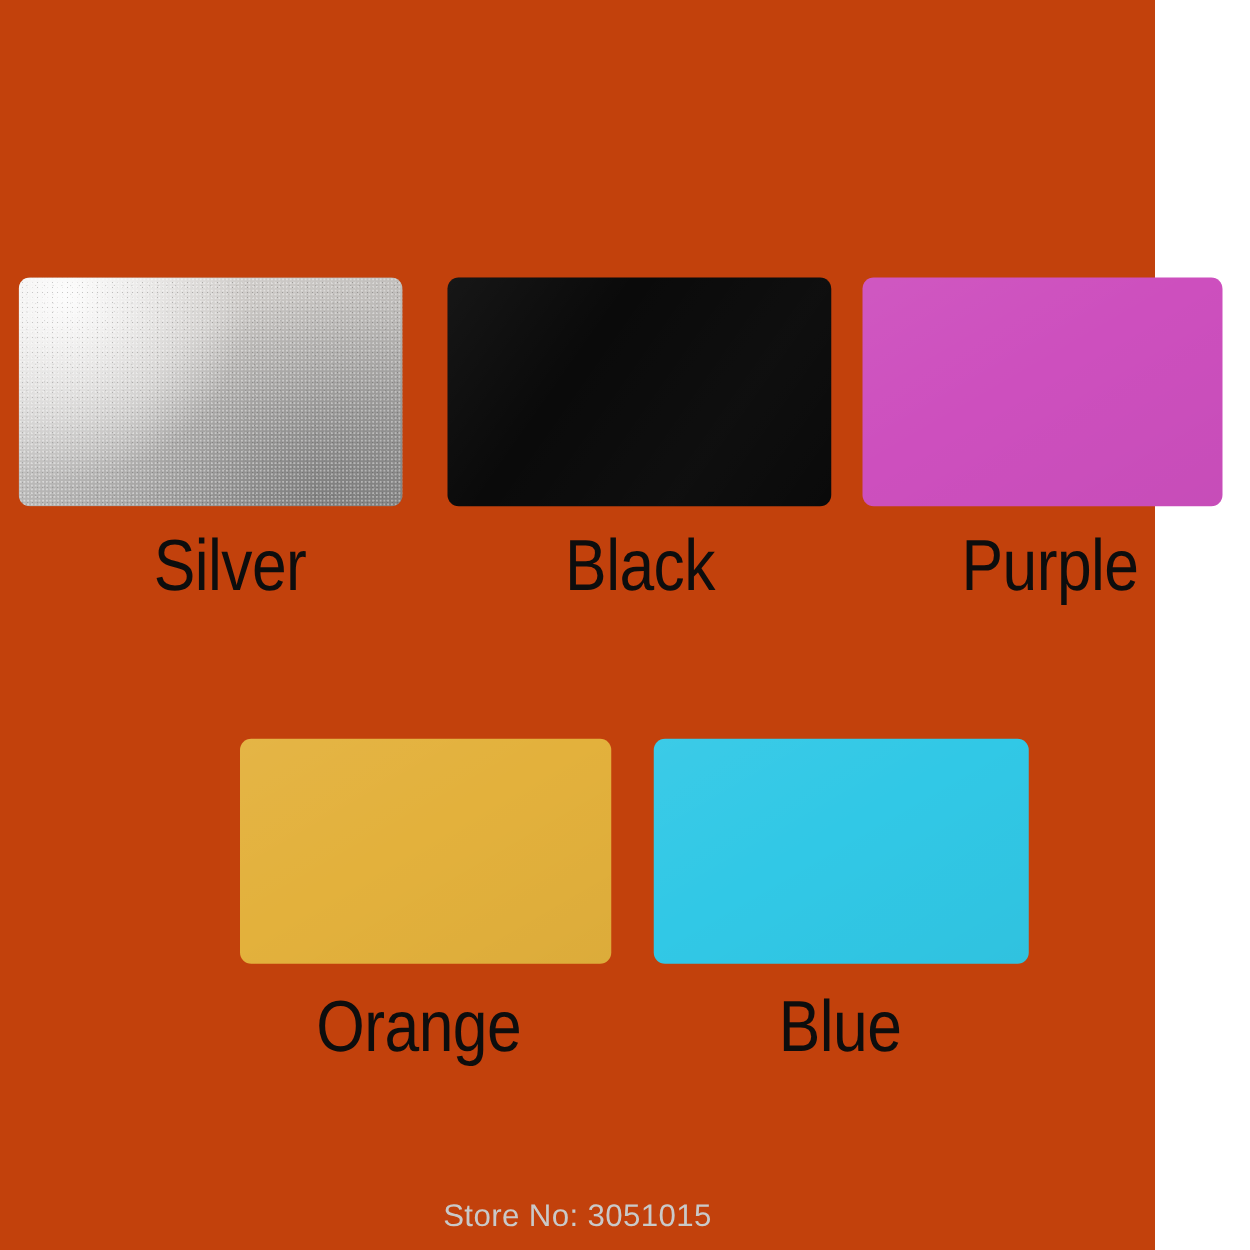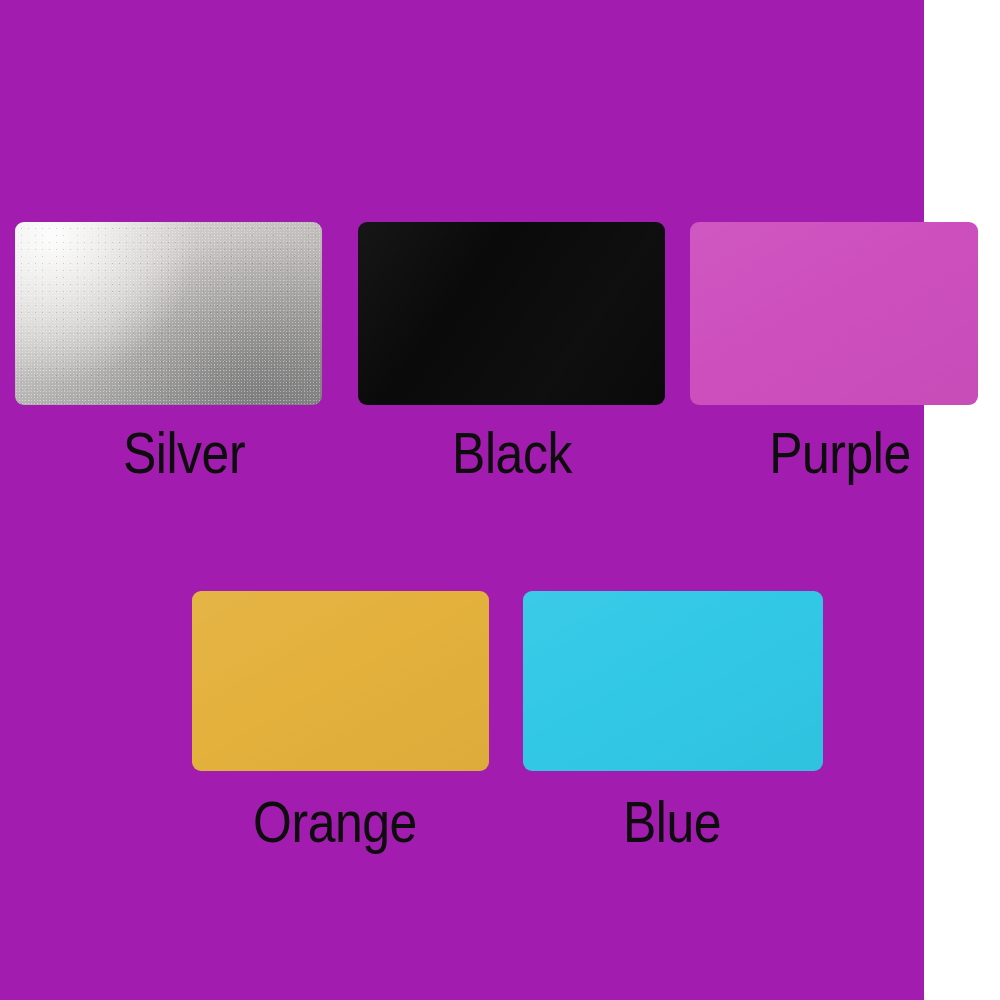--- a/index.html
+++ b/index.html
@@ -11,21 +11,21 @@
     width: 1000px;
     height: 1000px;
     background: #ffffff;
     font-family: "Liberation Sans", sans-serif;
     overflow: hidden;
   }
   .canvas {
     position: relative;
     width: 924px;
     height: 1000px;
-    background: #a21caf;
+    background: #c2410c;
   }
 
   
   .swatch {
     position: absolute;
     border-radius: 9px;
     overflow: hidden;
   }
 
   
@@ -137,14 +137,15 @@
   <div class="swatch swatch-orange" style="left:192px; top:591px; width:297px; height:180px;">
     <div class="sheen"></div>
   </div>
   <div class="caption" style="left:185px; top:793px; width:300px;">Orange</div>
 
   <div class="swatch swatch-blue" style="left:523px; top:591px; width:300px; height:180px;">
     <div class="sheen"></div>
   </div>
   <div class="caption" style="left:522px; top:793px; width:300px;">Blue</div>
 
+  <div class="store-note">Store No: 3051015</div>
 
 </div>
 
 </body></html>

